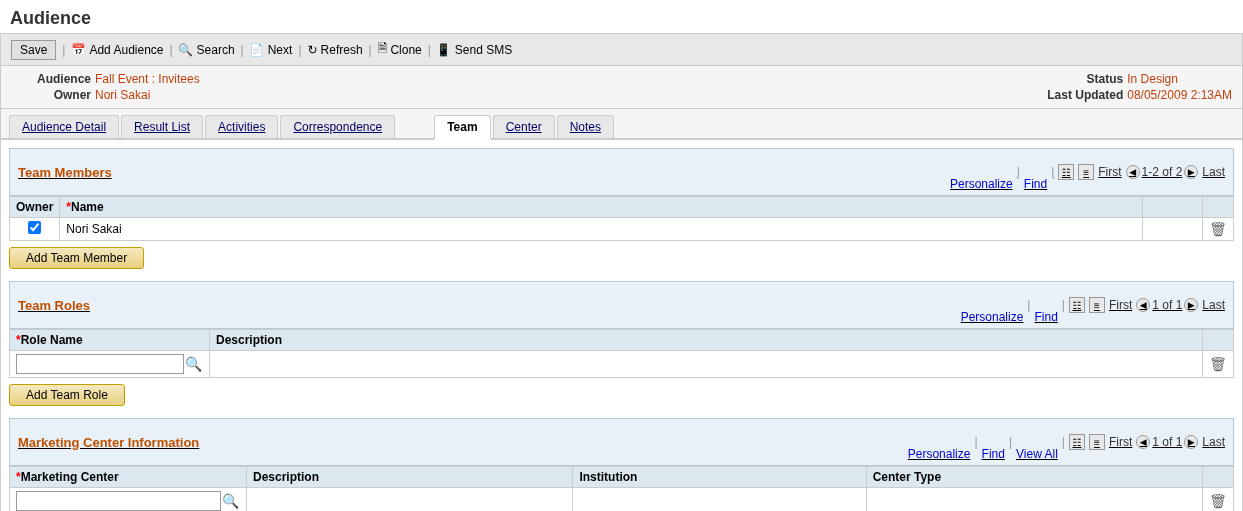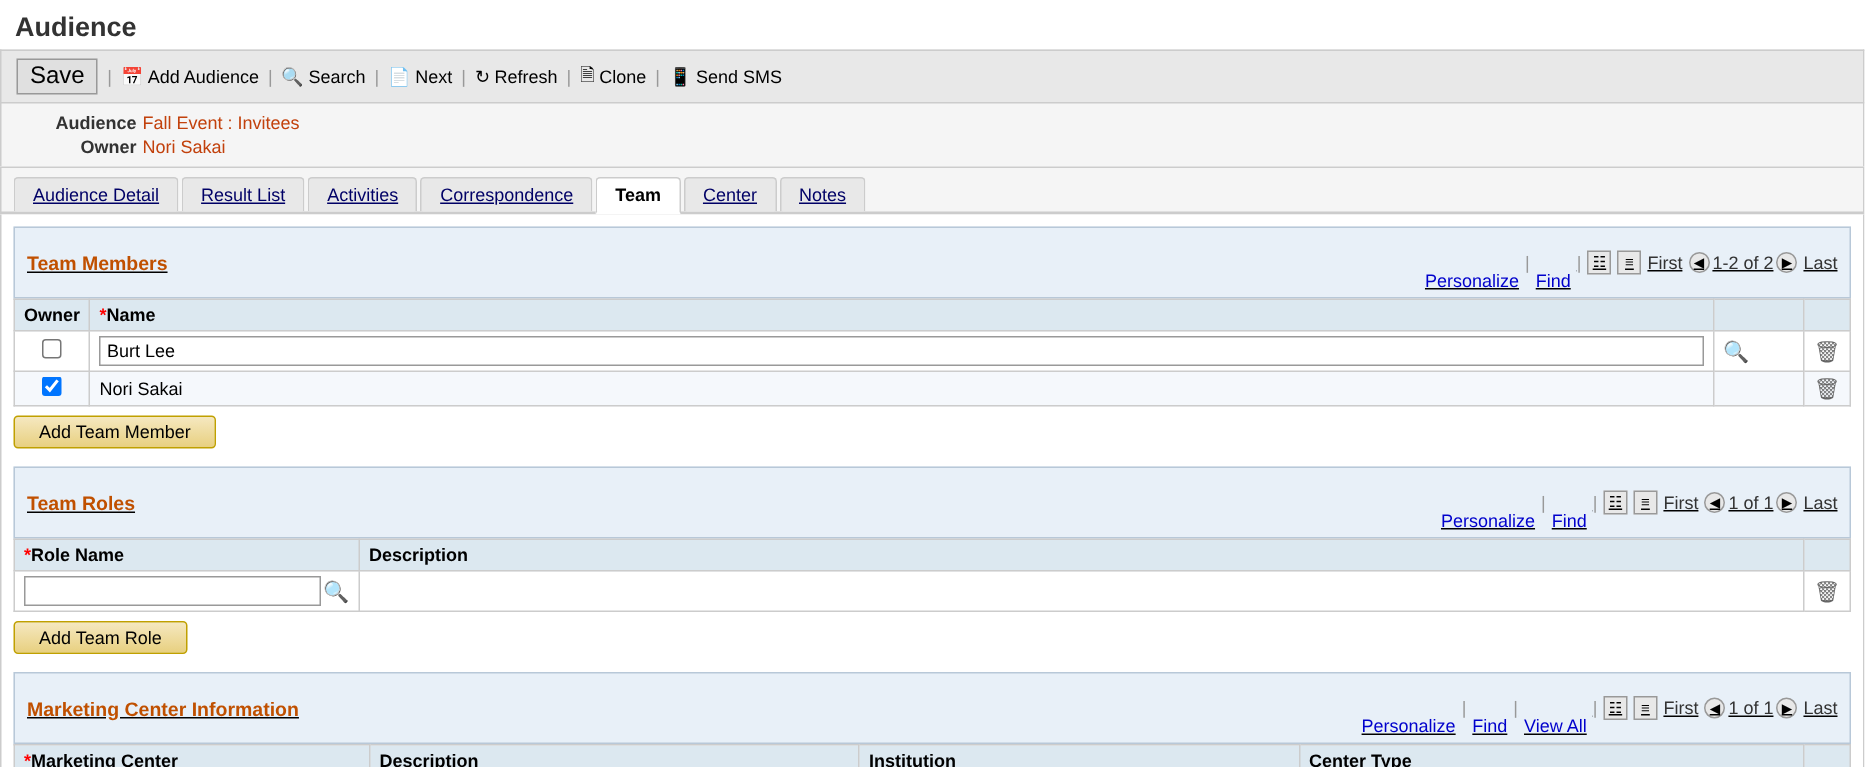--- a/index.html
+++ b/index.html
@@ -23,21 +23,21 @@
     }
 
     .toolbar-btn {
       display: inline-flex;
       align-items: center;
       gap: 3px;
       padding: 2px 8px;
       background: #e0e0e0;
       border: 1px solid #999;
       cursor: pointer;
-      font-size: 16px;
+      font-size: 12px;
       color: #000;
       text-decoration: none;
     }
 
     .toolbar-sep {
       color: #999;
       margin: 0 2px;
     }
 
     .toolbar-link {
@@ -105,20 +105,21 @@
 
     .tab.active {
       background: #fff;
       border-bottom: 2px solid #fff;
       font-weight: bold;
       color: #000;
       text-decoration: none;
       position: relative;
       bottom: -2px;
       z-index: 1;
+      margin-left: 37px;
     }
 
     .content-area {
       border: 1px solid #ccc;
       border-top: none;
       padding: 8px;
       background: #fff;
     }
 
     .section {
@@ -299,20 +300,30 @@
 
 <div class="info-bar">
   <div class="info-left">
     <div class="info-row">
       <span class="info-label">Audience</span>
       <span class="info-value">Fall Event : Invitees</span>
     </div>
     <div class="info-row">
       <span class="info-label">Owner</span>
       <span class="info-value">Nori Sakai</span>
+    </div>
+  </div>
+  <div class="info-right">
+    <div class="info-row">
+      <span class="info-label">Status</span>
+      <span class="info-value">In Design</span>
+    </div>
+    <div class="info-row">
+      <span class="info-label">Last Updated</span>
+      <span class="info-value">08/05/2009 2:13AM</span>
     </div>
   </div>
 </div>
 
 <div class="tabs-bar">
   <div class="tab">Audience Detail</div>
   <div class="tab">Result List</div>
   <div class="tab">Activities</div>
   <div class="tab">Correspondence</div>
   <div class="tab active">Team</div>
@@ -345,28 +356,20 @@
       <thead>
         <tr>
           <th class="owner-col">Owner</th>
           <th><span style="color:red">*</span>Name</th>
           <th style="width:60px"></th>
           <th style="width:30px"></th>
         </tr>
       </thead>
       <tbody>
         <tr>
-          <td class="owner-col"><input type="checkbox" style=""></td>
-          <td>
-            <input type="text" class="input-field" value="Burt Lee" style="">
-          </td>
-          <td><span class="search-icon-btn">🔍</span></td>
-          <td><span class="delete-icon">🗑</span></td>
-        </tr>
-        <tr>
           <td class="owner-col"><input type="checkbox" checked="" style=""></td>
           <td>Nori Sakai</td>
           <td></td>
           <td><span class="delete-icon">🗑</span></td>
         </tr>
       </tbody>
     </table>
     <button class="add-btn">Add Team Member</button>
   </div>
 
@@ -385,21 +388,21 @@
           <span class="nav-arrow">◀</span>
           <span class="nav-text">1 of 1</span>
           <span class="nav-arrow">▶</span>
         </div>
         <span class="nav-text">Last</span>
       </div>
     </div>
     <table class="data-table">
       <thead>
         <tr>
-          <th style="width:230px"><span style="color:red">*</span>Role Name</th>
+          <th style="width:200px"><span style="color:red">*</span>Role Name</th>
           <th>Description</th>
           <th style="width:30px"></th>
         </tr>
       </thead>
       <tbody>
         <tr>
           <td>
             <div class="input-with-search">
               <input type="text" style="">
               <span class="search-icon-btn">🔍</span>

